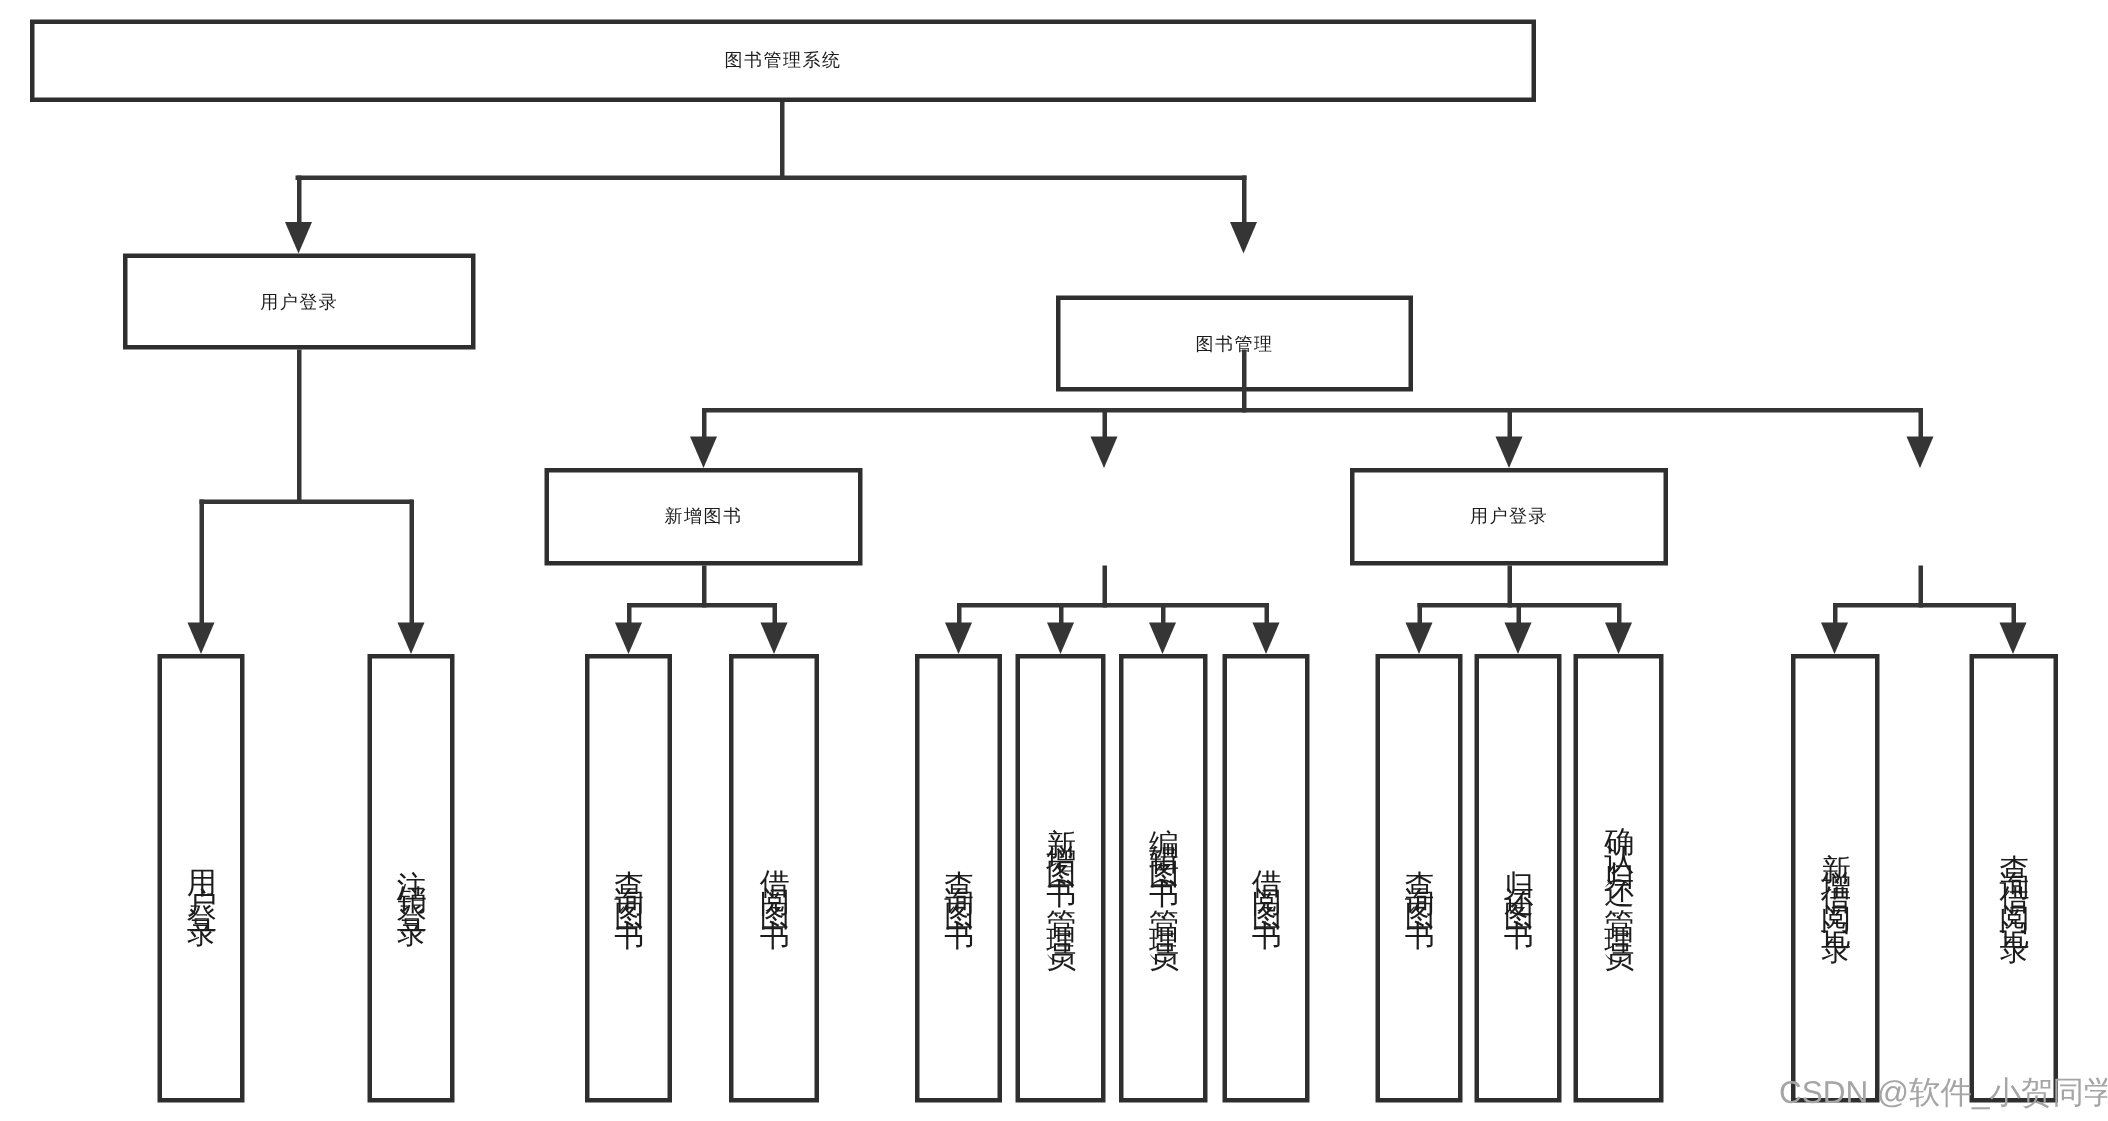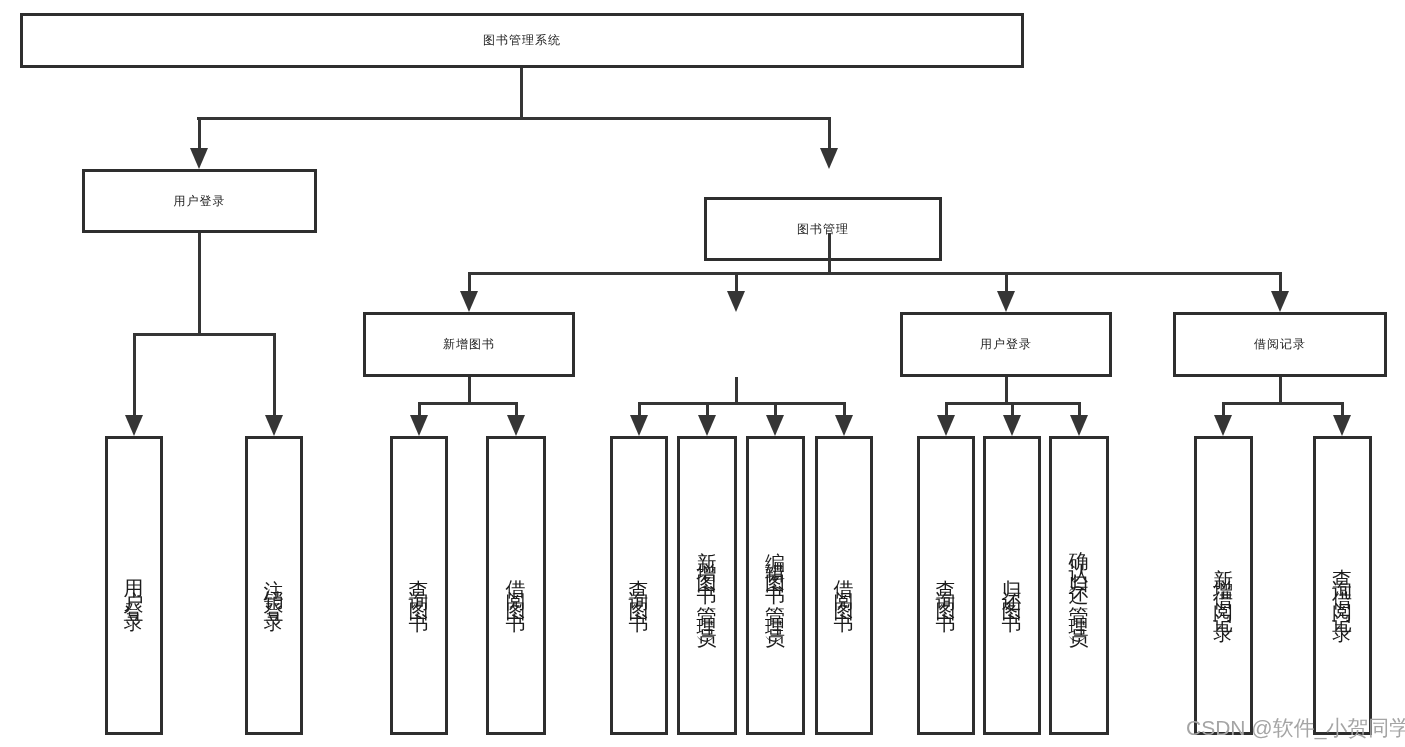--- a/index.html
+++ b/index.html
@@ -92,23 +92,20 @@
   <div class="node nh" id="n-bmgmt">
     <span>图书管理</span>
   </div>
 
   <div class="node nh" id="n-nbr">
     <span>新增图书</span>
   </div>
   <div class="node nh" id="n-cb">
     <span>用户登录</span>
   </div>
-  <div class="node nh" id="n-br">
-    <span>借阅记录</span>
-  </div>
 
   <div class="node nv leaf" id="n-login">
     <span>用户登录</span>
   </div>
   <div class="node nv leaf" id="n-logout">
     <span>注销登录</span>
   </div>
   <div class="node nv leaf" id="n-nbr-q">
     <span>查询图书</span>
   </div>

